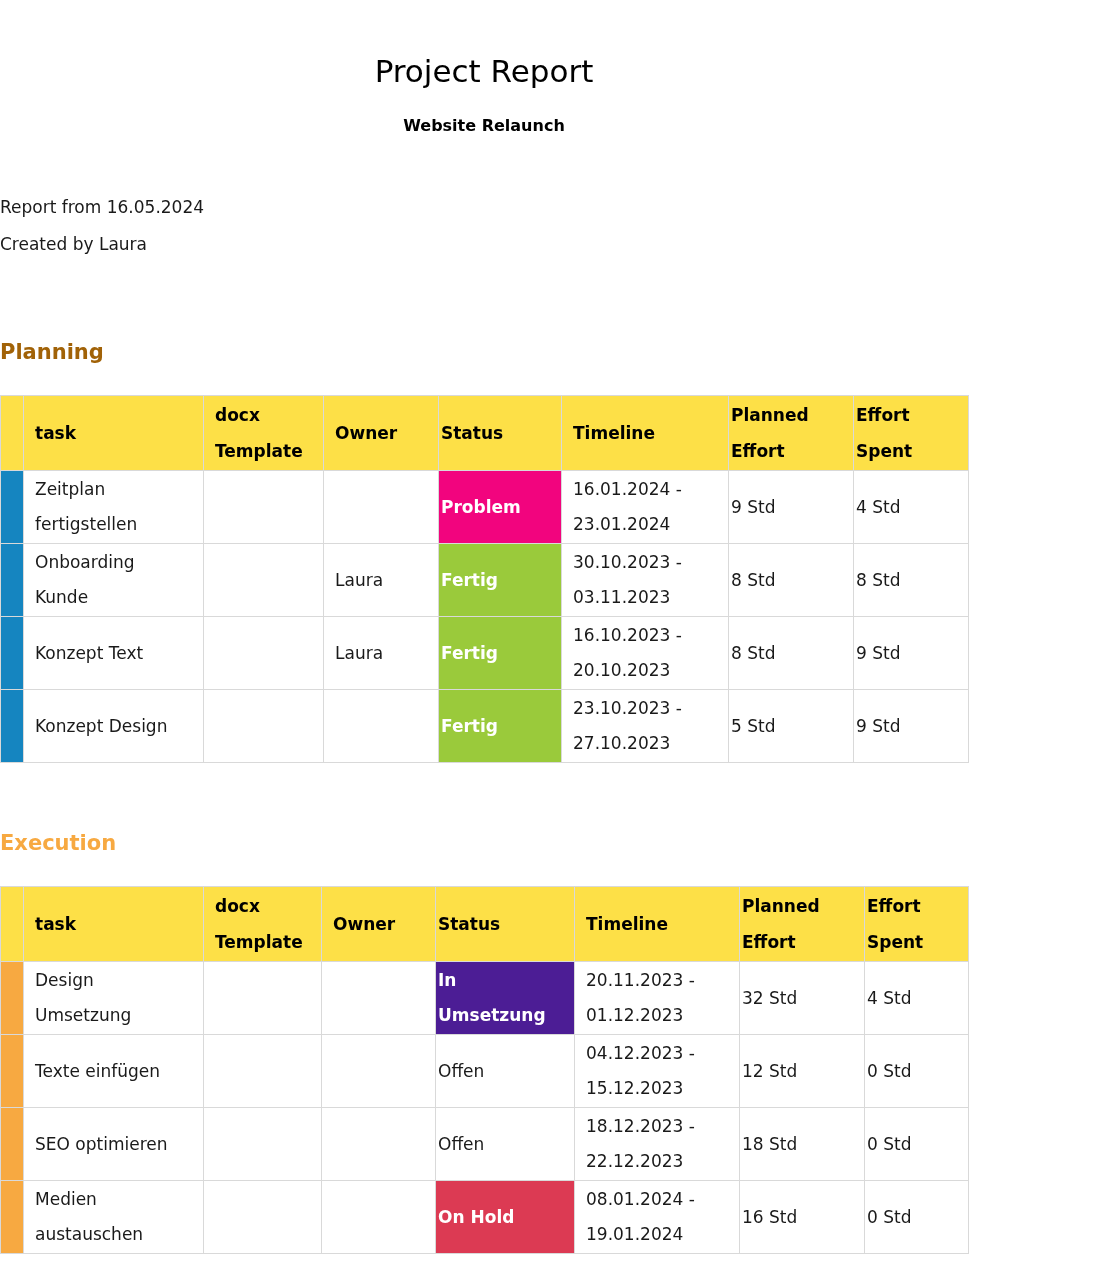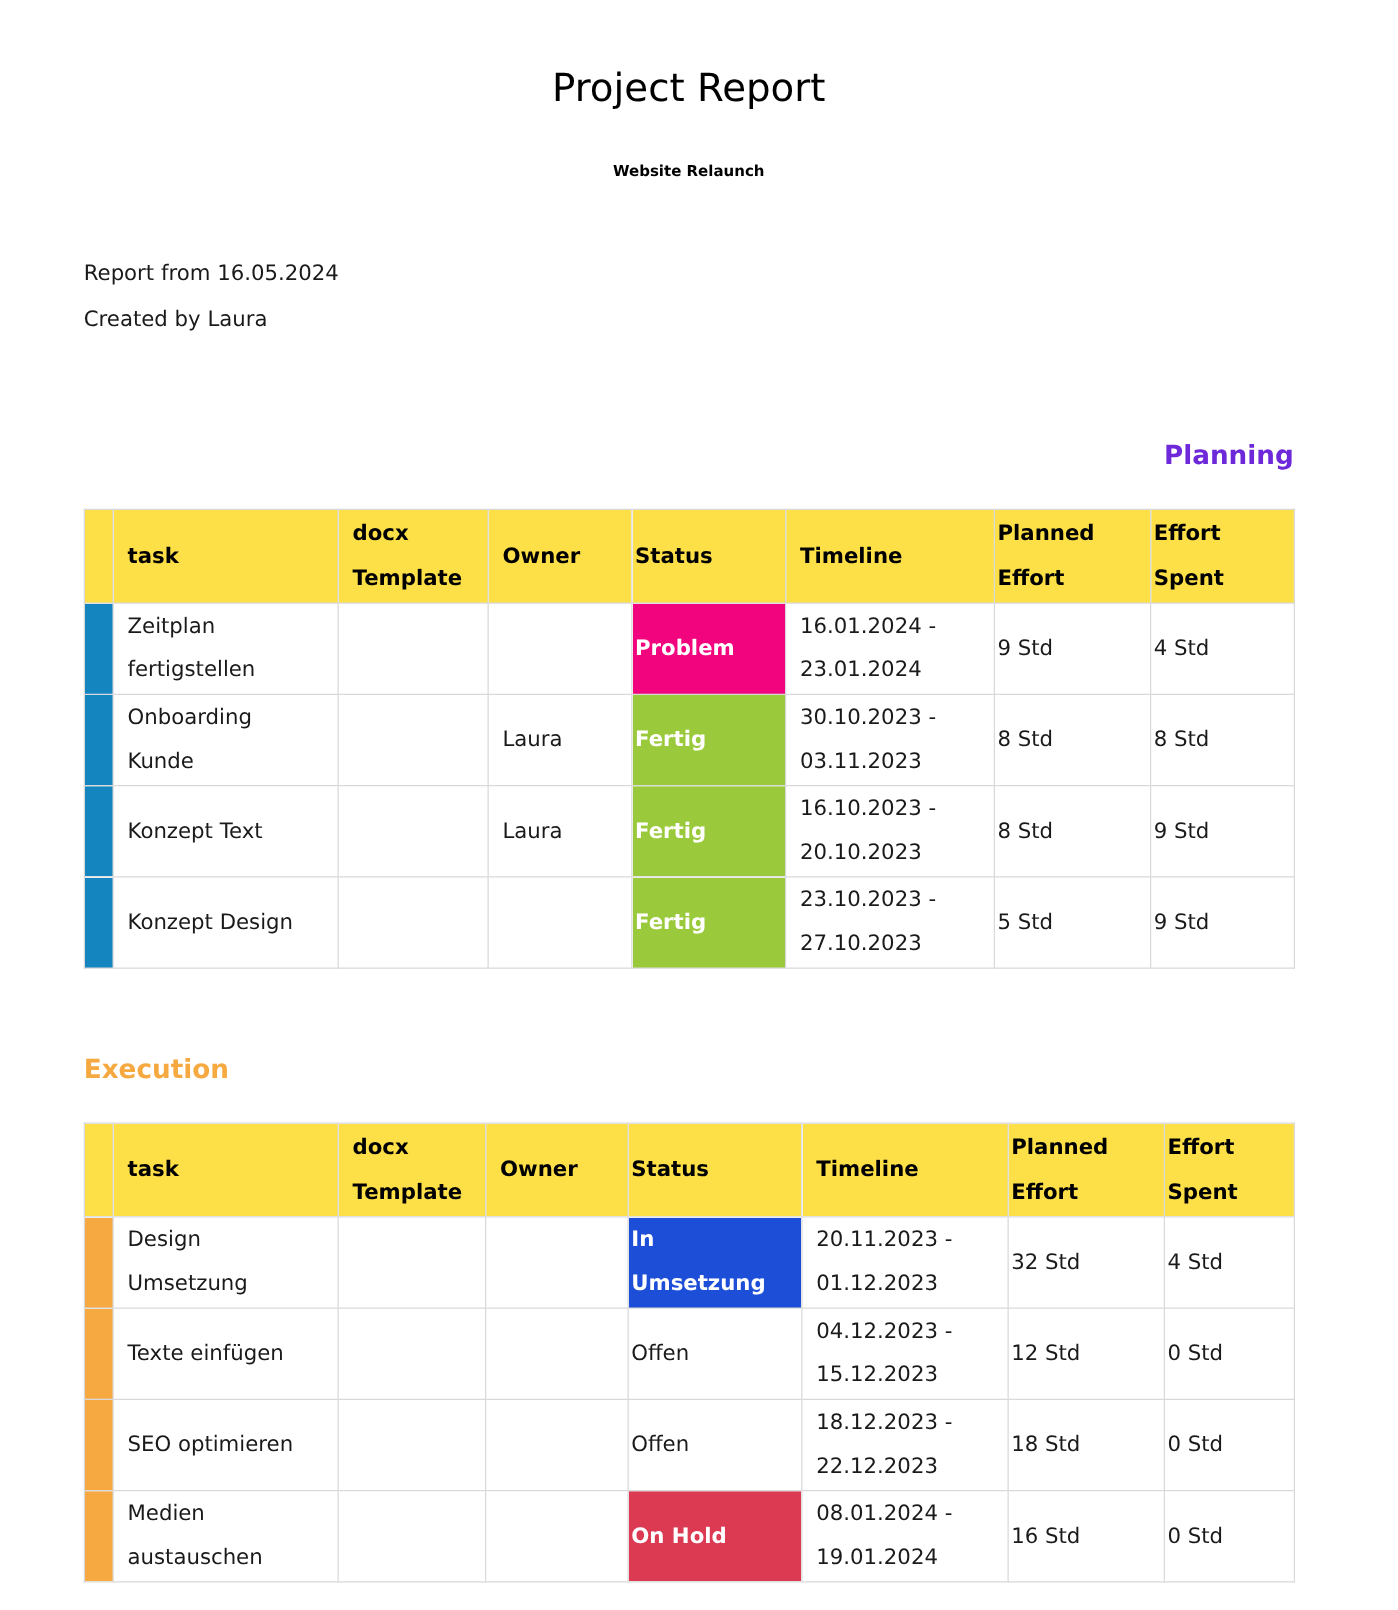--- a/index.html
+++ b/index.html
@@ -6,33 +6,32 @@
   body {
     width: 1118px;
     height: 1288px;
     background: #ffffff;
     font-family: "DejaVu Sans", "Liberation Sans", sans-serif;
     color: #1a1a1a;
     -webkit-font-smoothing: antialiased;
   }
   .doc {
     width: 968px;
-    padding-left: 67px;
   }
   .page-title {
     margin: 52px 0 0 0;
     font-size: 31px;
     line-height: 38px;
     font-weight: 400;
     text-align: center;
     color: #000000;
   }
   .page-subtitle {
-    margin: 34px 0 0 0;
-    font-size: 12px;
+    margin: 22px 0 0 0;
+    font-size: 16px;
     line-height: 27px;
     font-weight: 700;
     text-align: center;
     color: #000000;
   }
   .meta-line {
     font-size: 17px;
     line-height: 24px;
     color: #1a1a1a;
   }
@@ -80,21 +79,21 @@
 <body>
 
 <div class="doc">
 
   <h1 class="page-title">Project Report</h1>
   <div class="page-subtitle">Website Relaunch</div>
 
   <div class="meta-line meta-1">Report from 16.05.2024</div>
   <div class="meta-line meta-2">Created by Laura</div>
 
-  <h2 class="section-title section-title-1" style="color: #6d28d9; text-align: right;">Planning</h2>
+  <h2 class="section-title section-title-1" style="color: #a16207;">Planning</h2>
 
   <table class="report">
     <colgroup>
       <col style="width:23px">
         <col style="width:180px">
         <col style="width:120px">
         <col style="width:115px">
       <col style="width:123px">
         <col style="width:167px">
         <col style="width:125px">
@@ -189,21 +188,21 @@
 Effort</th>
       <th class="ac">Effort
 Spent</th>
     </tr>
     <tr>
       <td class="bar-cell" style="background-color: rgb(247, 169, 65);"></td>
       <td class="al">Design
 Umsetzung</td>
       <td class="al"></td>
       <td class="al"></td>
-      <td class="ac status-badge" style="background-color: #1d4ed8; color: rgb(255, 255, 255); margin-top: 12px;">In
+      <td class="ac status-badge" style="background-color: #4c1d95; color: rgb(255, 255, 255); margin-top: 12px;">In
 Umsetzung</td>
       <td class="al">20.11.2023 -
 01.12.2023</td>
       <td class="ac">32 Std</td>
       <td class="ac">4 Std</td>
     </tr>
     <tr>
       <td class="bar-cell" style="background-color: rgb(247, 169, 65);"></td>
       <td class="al">Texte einfügen</td>
       <td class="al"></td>

